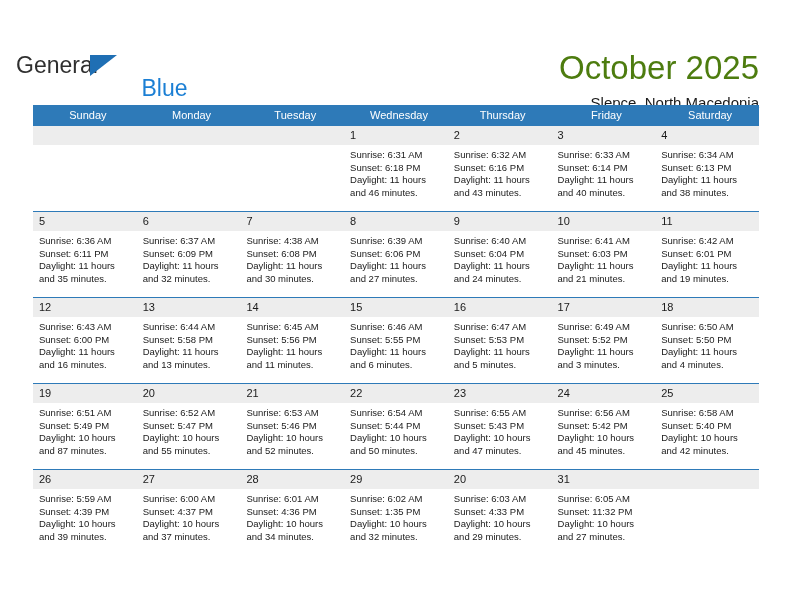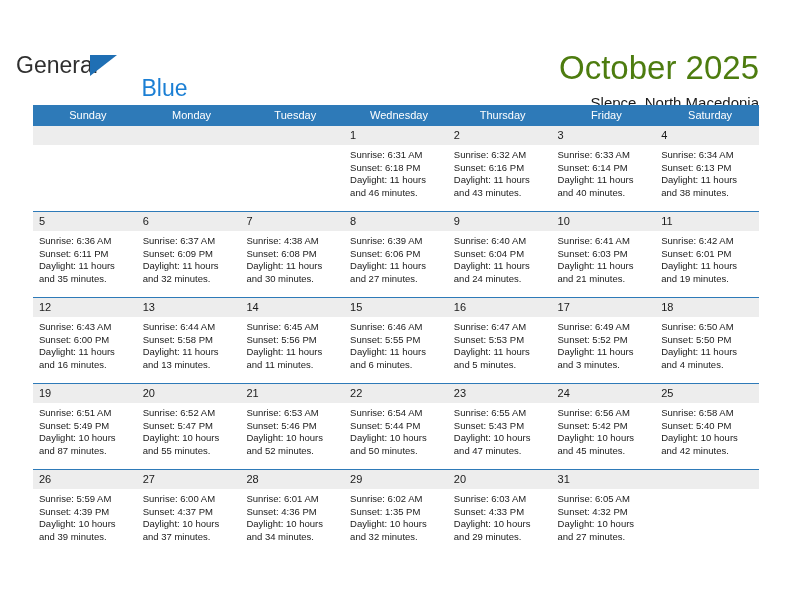--- a/index.html
+++ b/index.html
@@ -474,21 +474,21 @@
               <div>Sunrise: 6:03 AM</div>
               <div>Sunset: 4:33 PM</div>
               <div>Daylight: 10 hours</div>
               <div>and 29 minutes.</div>
             </div>
           </td>
           <td>
             <div class="daynum">31</div>
             <div class="details">
               <div>Sunrise: 6:05 AM</div>
-              <div>Sunset: 4:32 PM</div>
+              <div>Sunset: 11:32 PM</div>
               <div>Daylight: 10 hours</div>
               <div>and 27 minutes.</div>
             </div>
           </td>
           <td>
             <div class="daynum empty"></div>
             <div class="details">
               <div></div>
               <div></div>
               <div></div>

